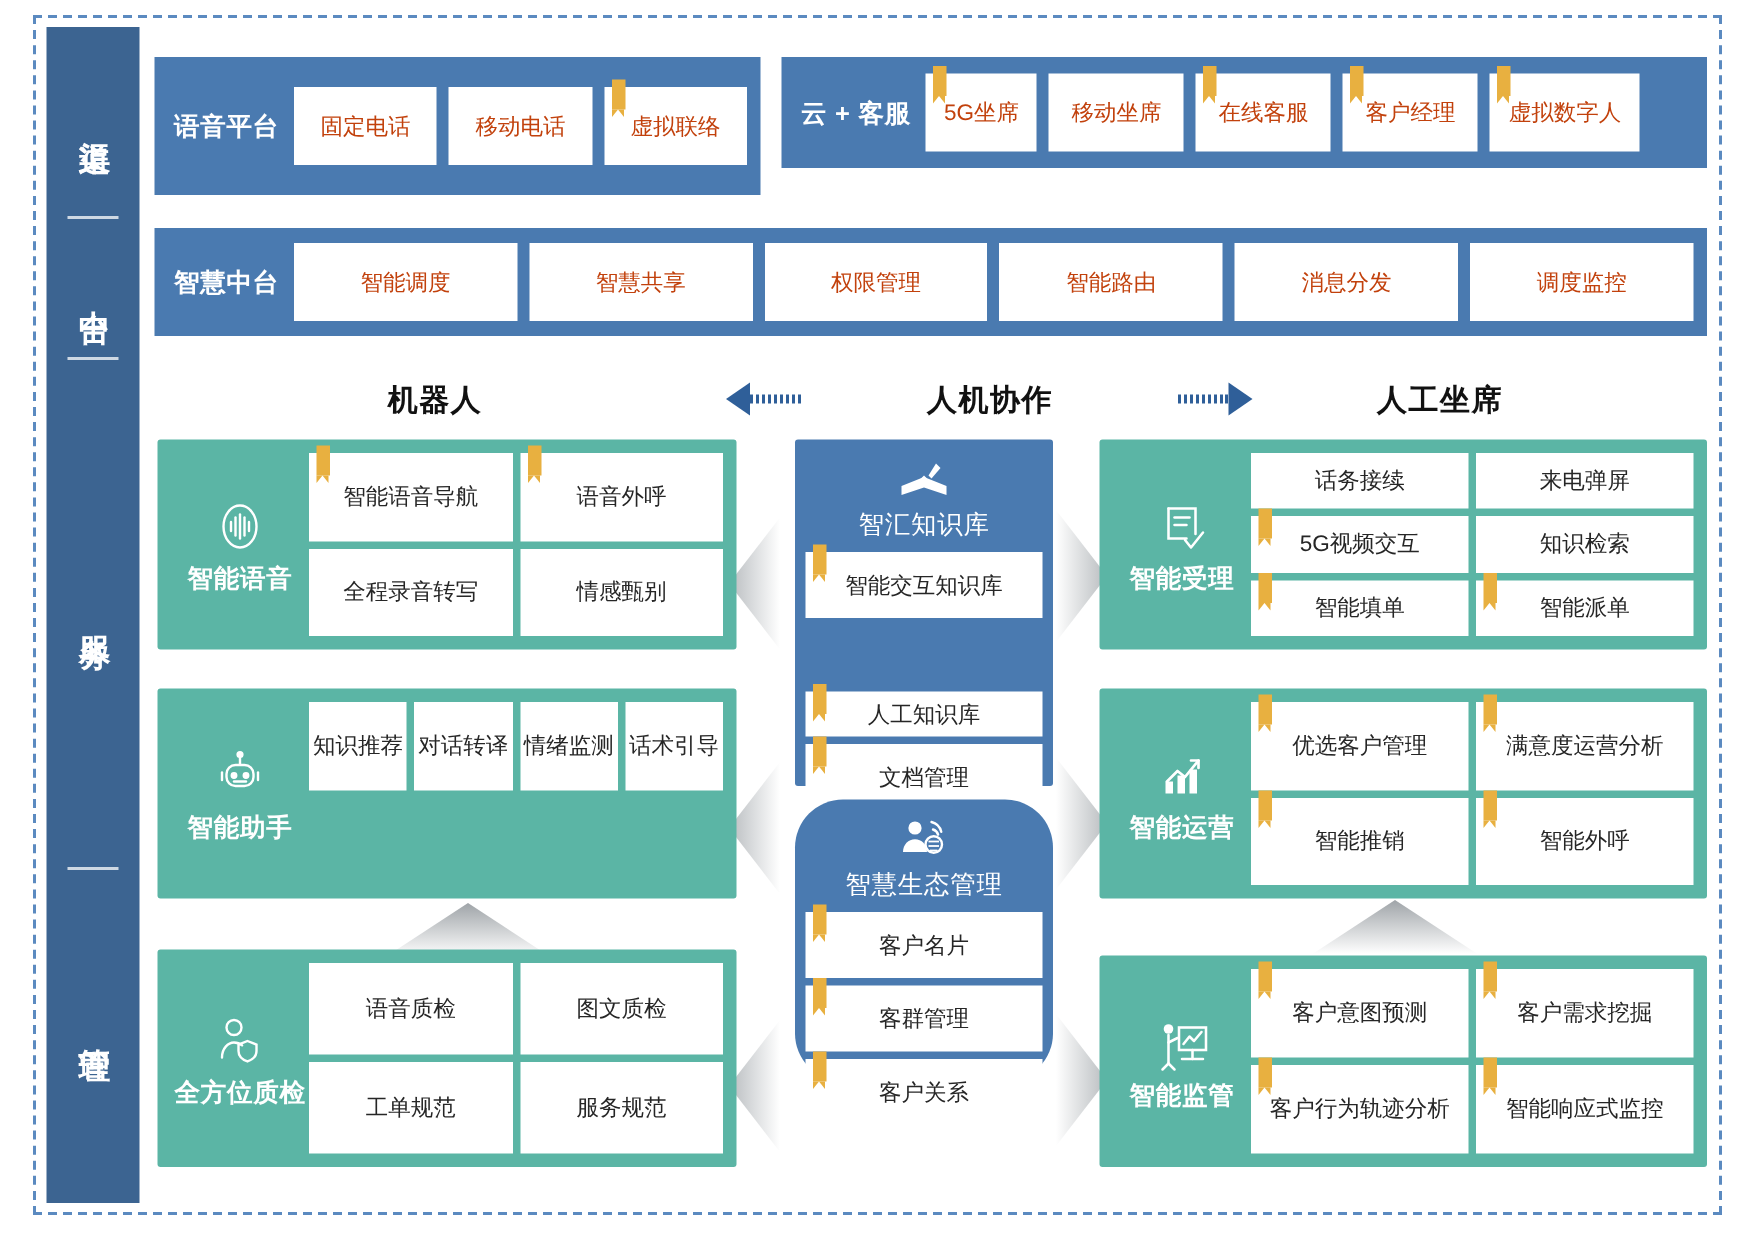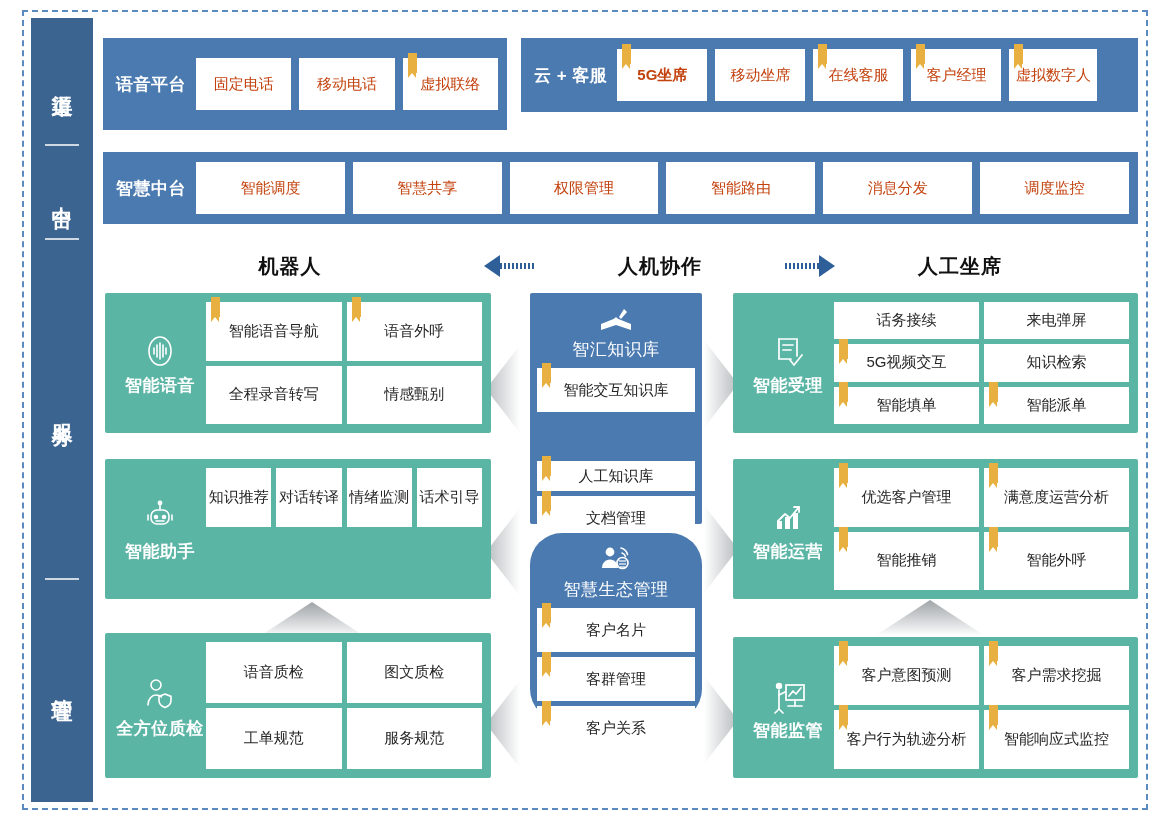--- a/index.html
+++ b/index.html
@@ -143,36 +143,36 @@
       <span>移动电话</span>
     </div>
     <div class="chip" style="width:96px;">
       <span class="ribbon"></span>
       <span>虚拟联络</span>
     </div>
   </div>
 
   <div class="band" style="left:521px;top:38px;width:617px;height:74px;">
     <div class="band-title">云 + 客服</div>
-    <div class="chip" style="width:90px;font-weight:bold;">
+    <div class="chip" style="width:74px;">
       <span class="ribbon"></span>
       <span>5G坐席</span>
     </div>
     <div class="chip" style="width:90px;">
       <span>移动坐席</span>
     </div>
     <div class="chip" style="width:90px;">
       <span class="ribbon"></span>
       <span>在线客服</span>
     </div>
     <div class="chip" style="width:90px;">
       <span class="ribbon"></span>
       <span>客户经理</span>
     </div>
-    <div class="chip" style="width:88px;">
+    <div class="chip" style="width:100px;">
       <span class="ribbon"></span>
       <span>虚拟数字人</span>
     </div>
   </div>
 
   <div class="band" style="left:103px;top:152px;width:1035px;height:72px;">
     <div class="band-title">智慧中台</div>
     <div class="chip" style="width:150px;">
       <span>智能调度</span>
     </div>

